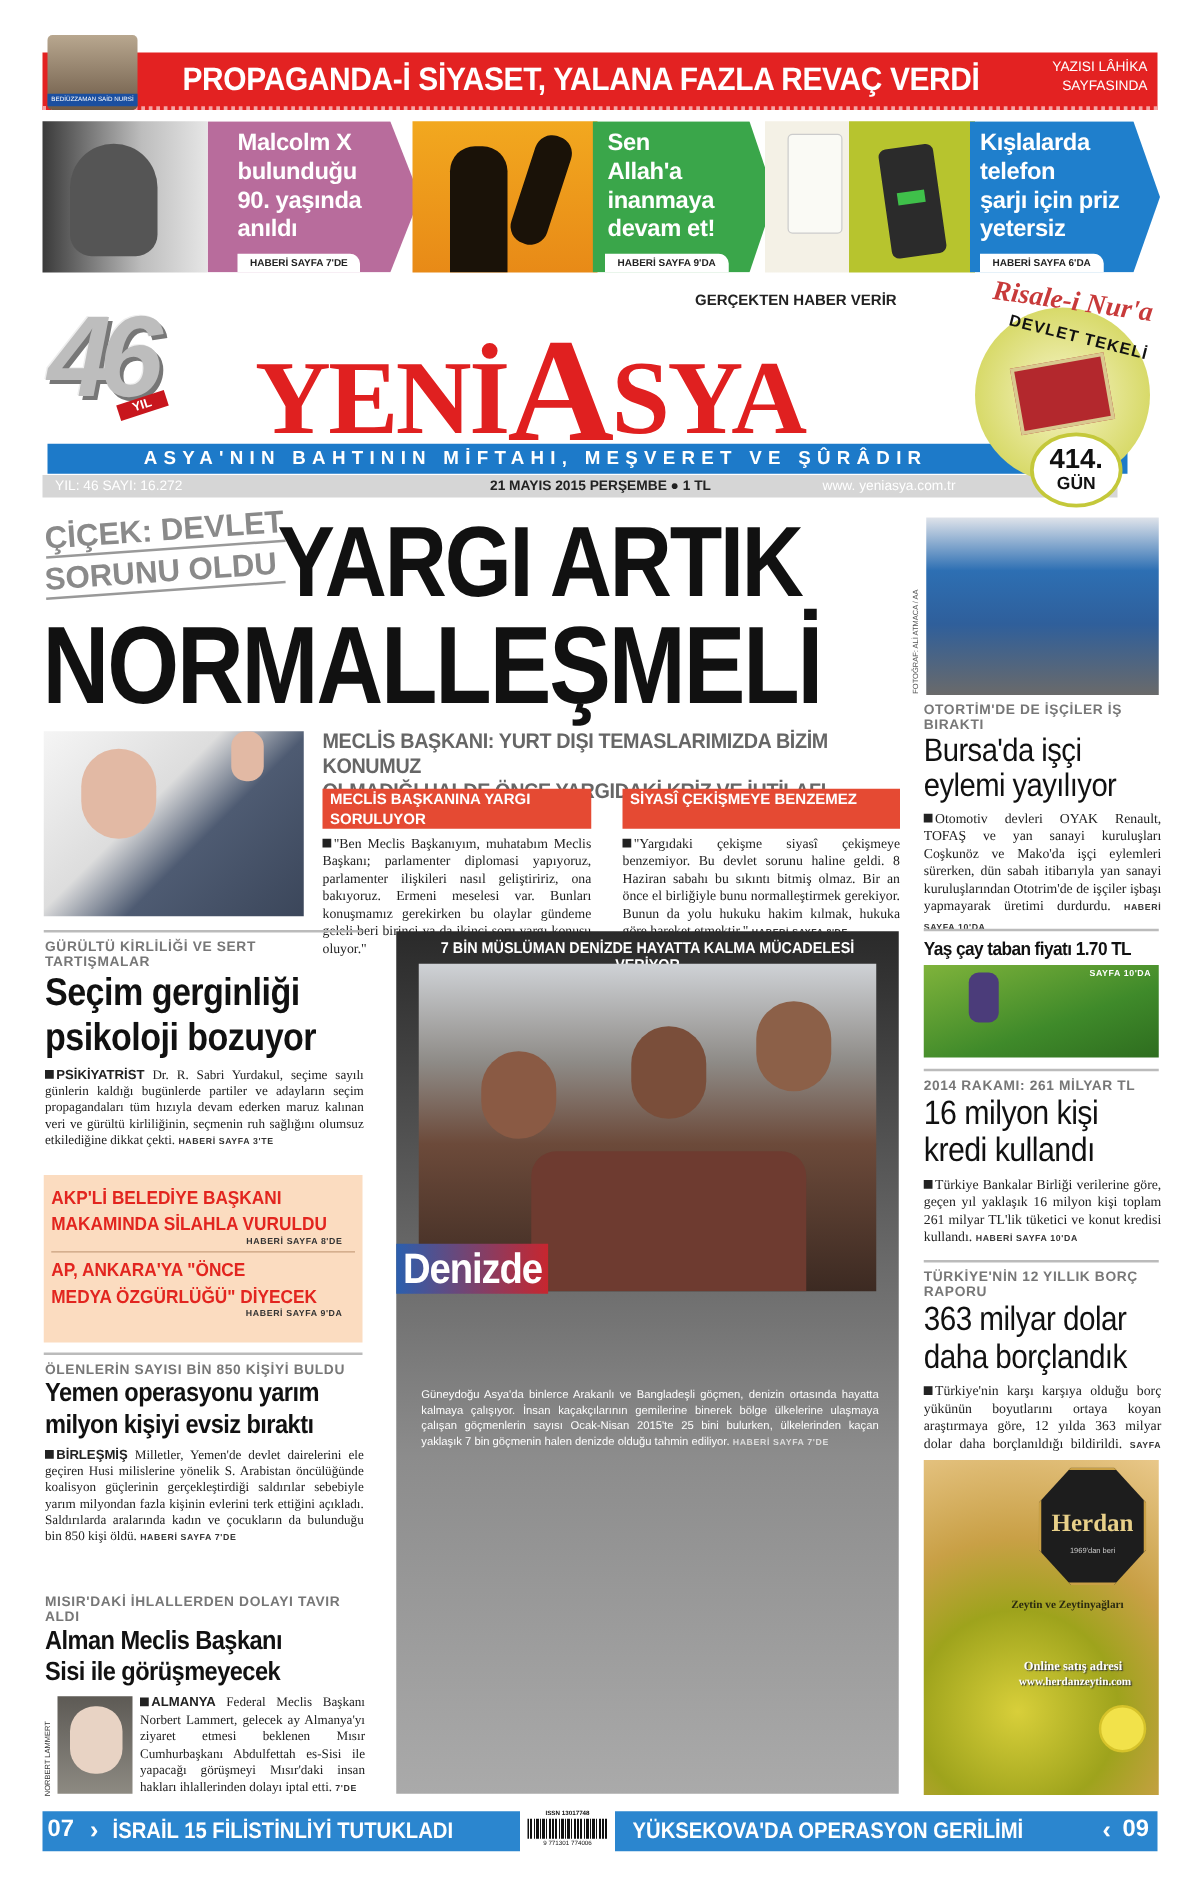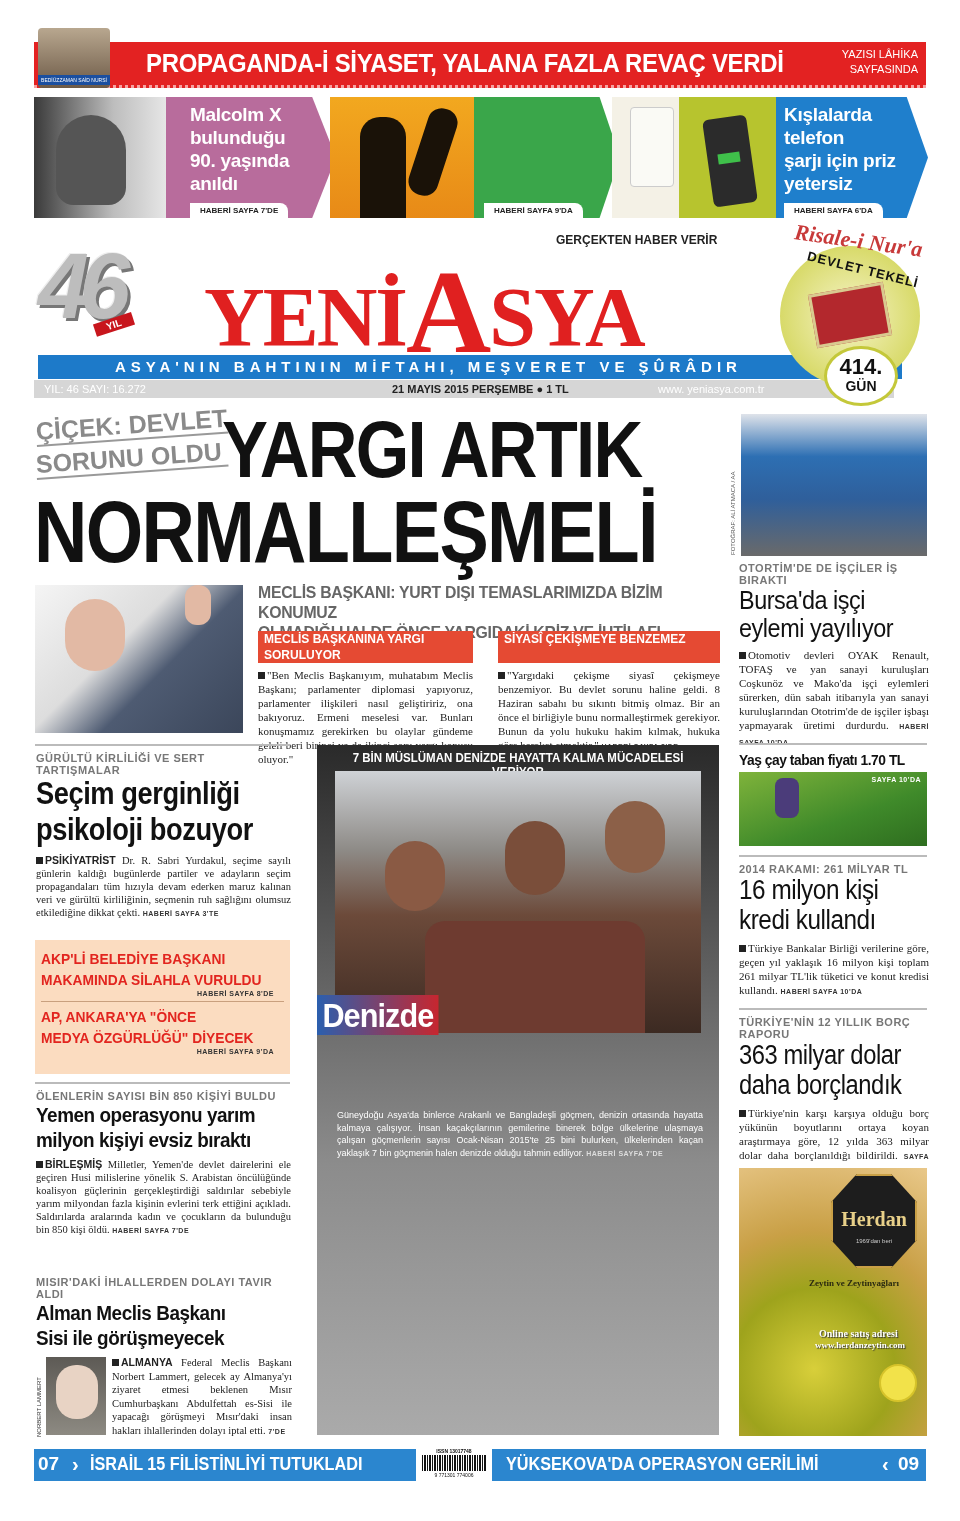--- a/index.html
+++ b/index.html
@@ -73,20 +73,26 @@
       <div>90. yaşında</div>
       <div>anıldı</div>
   </div>
   <div class="tag" style="left:24px">HABERİ SAYFA 7'DE</div>
 </div>
 <div class="abs promo photo" style="left:330px;width:148px;background:linear-gradient(#f2a81f,#e88a17)">
   <div style="position:absolute;left:30px;top:20px;width:46px;height:101px;background:#1a1208;border-radius:20px 20px 0 0"></div>
   <div style="position:absolute;left:88px;top:10px;width:30px;height:90px;background:#1a1208;border-radius:14px;transform:rotate(18deg)"></div>
 </div>
 <div class="abs promo" style="left:474px;width:146px;background:#3aa64a;clip-path:polygon(0 0,86% 0,100% 50%,86% 100%,0 100%)">
+  <div class="ptext" style="left:12px;top:6px">
+    <div>Sen</div>
+      <div>Allah'a</div>
+      <div>inanmaya</div>
+      <div>devam et!</div>
+  </div>
   <div class="tag" style="left:10px">HABERİ SAYFA 9'DA</div>
 </div>
 <div class="abs promo photo" style="left:612px;width:168px;background:linear-gradient(90deg,#f4f1e6 40%,#b7c42e 40%)">
   <div style="position:absolute;left:18px;top:10px;width:44px;height:80px;background:#fafaf5;border:1px solid #ccc;border-radius:4px"></div>
   <div style="position:absolute;left:96px;top:20px;width:44px;height:88px;background:#2b2b2b;border-radius:6px;transform:rotate(-8deg)"></div>
   <div style="position:absolute;left:106px;top:56px;width:22px;height:10px;background:#3fc04a;transform:rotate(-8deg)"></div>
 </div>
 <div class="abs promo" style="left:776px;width:152px;background:#1f7fcc;clip-path:polygon(0 0,86% 0,100% 50%,86% 100%,0 100%)">
   <div class="ptext" style="left:8px;top:6px">
     <div>Kışlalarda</div>

